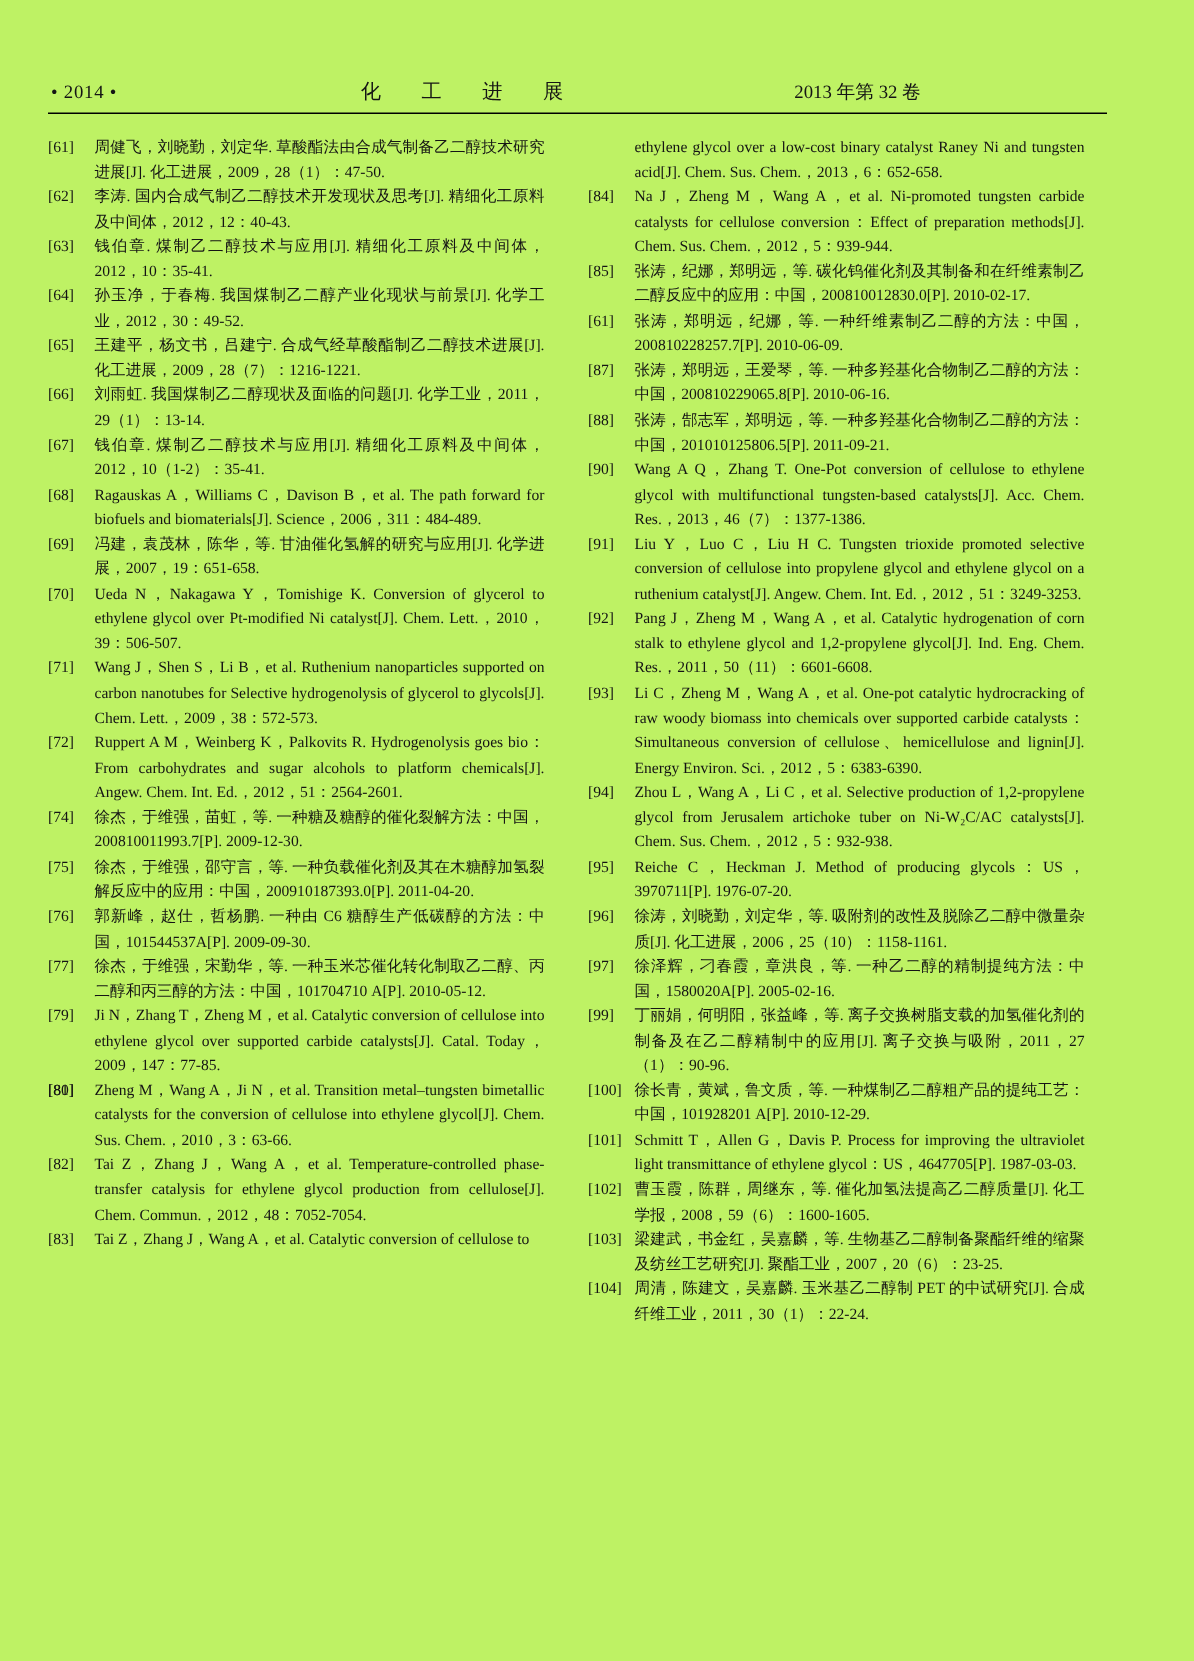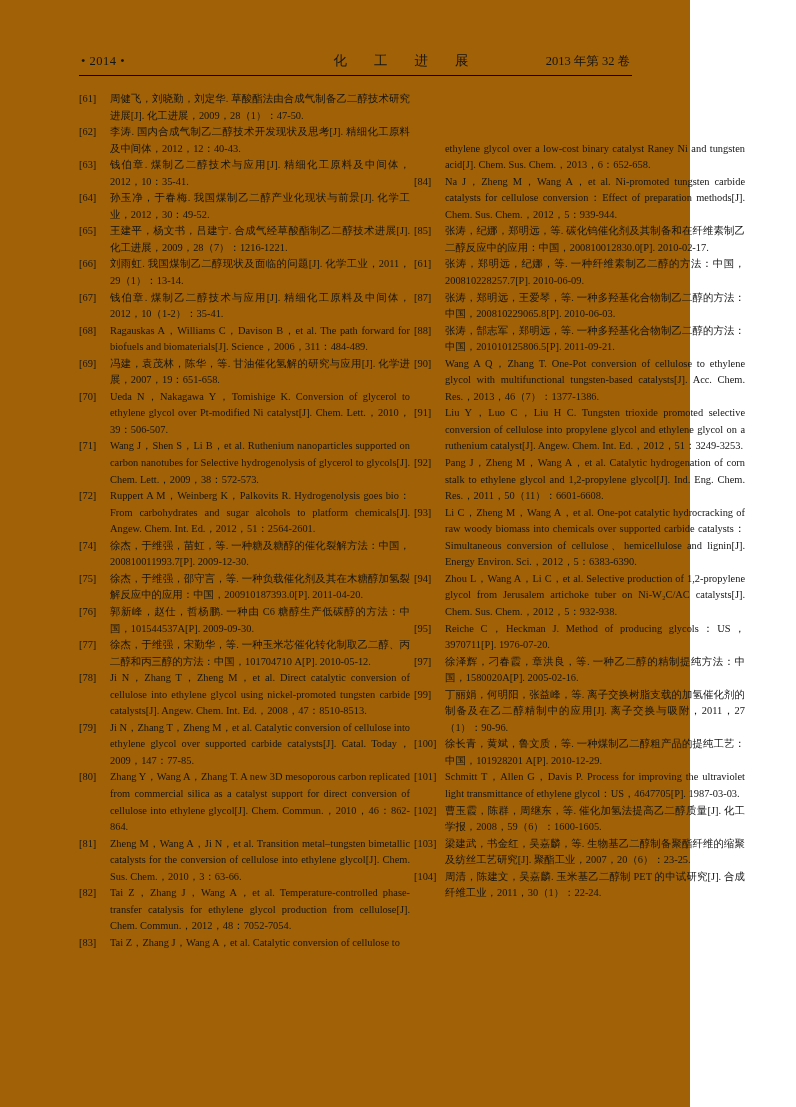--- a/index.html
+++ b/index.html
@@ -9,51 +9,50 @@
   }
   body {
     width: 796px;
     height: 1107px;
     overflow: hidden;
     font-family: "Liberation Serif", "DejaVu Serif", serif;
     color: #141414;
   }
   .page {
     box-sizing: border-box;
-    width: 690px;
+    width: 796px;
     height: 1107px;
-    padding: 52px 58px 40px 79px;
-    background: #a16207;
+    padding: 52px 58px 40px 32px;
+    background: #bef264;
   }
   .header {
     display: flex;
     align-items: baseline;
     font-size: 12.5px;
     padding: 0 2px 5px 2px;
     border-bottom: 1.6px solid #000000;
   }
   .header .h-left {
     flex: 1;
     text-align: left;
     letter-spacing: 0.5px;
   }
   .header .h-center {
     flex: 1.4;
-    text-align: right;
+    text-align: left;
     font-size: 13.5px;
   }
   .header .h-right {
     flex: 1;
-    text-align: right;
+    text-align: left;
   }
   .columns {
     display: flex;
-    gap: 4px;
+    gap: 29px;
     margin-top: 15px;
-    align-items: center;
   }
   .col {
     width: 331px;
     flex: 0 0 331px;
   }
   .ref {
     position: relative;
     padding-left: 31px;
     font-size: 10.4px;
     line-height: 16.55px;
@@ -155,33 +154,28 @@
   <div class="ref">
     <span class="ref-id">[76]</span>
     <span>郭新峰，赵仕，哲杨鹏. 一种由 C6 糖醇生产低碳醇的方法：中国，101544537A[P]. 2009-09-30.</span>
   </div>
 
   <div class="ref">
     <span class="ref-id">[77]</span>
     <span>徐杰，于维强，宋勤华，等. 一种玉米芯催化转化制取乙二醇、丙二醇和丙三醇的方法：中国，101704710 A[P]. 2010-05-12.</span>
   </div>
 
-  <div class="ref">
-    <span class="ref-id">[78]</span>
-    <span>Ji N，Zhang T，Zheng M，et al. Direct catalytic conversion of cellulose into ethylene glycol using nickel-promoted tungsten carbide catalysts[J]. Angew. Chem. Int. Ed.，2008，47：8510-8513.</span>
-  </div>
 
   <div class="ref">
     <span class="ref-id">[79]</span>
     <span>Ji N，Zhang T，Zheng M，et al. Catalytic conversion of cellulose into ethylene glycol over supported carbide catalysts[J]. Catal. Today，2009，147：77-85.</span>
   </div>
 
   <div class="ref">
     <span class="ref-id">[80]</span>
-    <span>Zhang Y，Wang A，Zhang T. A new 3D mesoporous carbon replicated from commercial silica as a catalyst support for direct conversion of cellulose into ethylene glycol[J]. Chem. Commun.，2010，46：862-864.</span>
   </div>
 
   <div class="ref">
     <span class="ref-id">[81]</span>
     <span>Zheng M，Wang A，Ji N，et al. Transition metal–tungsten bimetallic catalysts for the conversion of cellulose into ethylene glycol[J]. Chem. Sus. Chem.，2010，3：63-66.</span>
   </div>
 
   <div class="ref">
     <span class="ref-id">[82]</span>
     <span>Tai Z，Zhang J，Wang A，et al. Temperature-controlled phase-transfer catalysis for ethylene glycol production from cellulose[J]. Chem. Commun.，2012，48：7052-7054.</span>
@@ -208,21 +202,21 @@
     <span>张涛，纪娜，郑明远，等. 碳化钨催化剂及其制备和在纤维素制乙二醇反应中的应用：中国，200810012830.0[P]. 2010-02-17.</span>
   </div>
 
   <div class="ref">
     <span class="ref-id">[61]</span>
     <span>张涛，郑明远，纪娜，等. 一种纤维素制乙二醇的方法：中国，200810228257.7[P]. 2010-06-09.</span>
   </div>
 
   <div class="ref">
     <span class="ref-id">[87]</span>
-    <span>张涛，郑明远，王爱琴，等. 一种多羟基化合物制乙二醇的方法：中国，200810229065.8[P]. 2010-06-03.</span>
+    <span>张涛，郑明远，王爱琴，等. 一种多羟基化合物制乙二醇的方法：中国，200810229065.8[P]. 2010-06-16.</span>
   </div>
 
   <div class="ref">
     <span class="ref-id">[88]</span>
     <span>张涛，郜志军，郑明远，等. 一种多羟基化合物制乙二醇的方法：中国，201010125806.5[P]. 2011-09-21.</span>
   </div>
 
 
   <div class="ref">
     <span class="ref-id">[90]</span>
@@ -247,20 +241,24 @@
   <div class="ref">
     <span class="ref-id">[94]</span>
     <span>Zhou L，Wang A，Li C，et al. Selective production of 1,2-propylene glycol from Jerusalem artichoke tuber on Ni-W₂C/AC catalysts[J]. Chem. Sus. Chem.，2012，5：932-938.</span>
   </div>
 
   <div class="ref">
     <span class="ref-id">[95]</span>
     <span>Reiche C，Heckman J. Method of producing glycols：US，3970711[P]. 1976-07-20.</span>
   </div>
 
+  <div class="ref">
+    <span class="ref-id">[96]</span>
+    <span>徐涛，刘晓勤，刘定华，等. 吸附剂的改性及脱除乙二醇中微量杂质[J]. 化工进展，2006，25（10）：1158-1161.</span>
+  </div>
 
   <div class="ref">
     <span class="ref-id">[97]</span>
     <span>徐泽辉，刁春霞，章洪良，等. 一种乙二醇的精制提纯方法：中国，1580020A[P]. 2005-02-16.</span>
   </div>
 
 
   <div class="ref">
     <span class="ref-id">[99]</span>
     <span>丁丽娟，何明阳，张益峰，等. 离子交换树脂支载的加氢催化剂的制备及在乙二醇精制中的应用[J]. 离子交换与吸附，2011，27（1）：90-96.</span>

